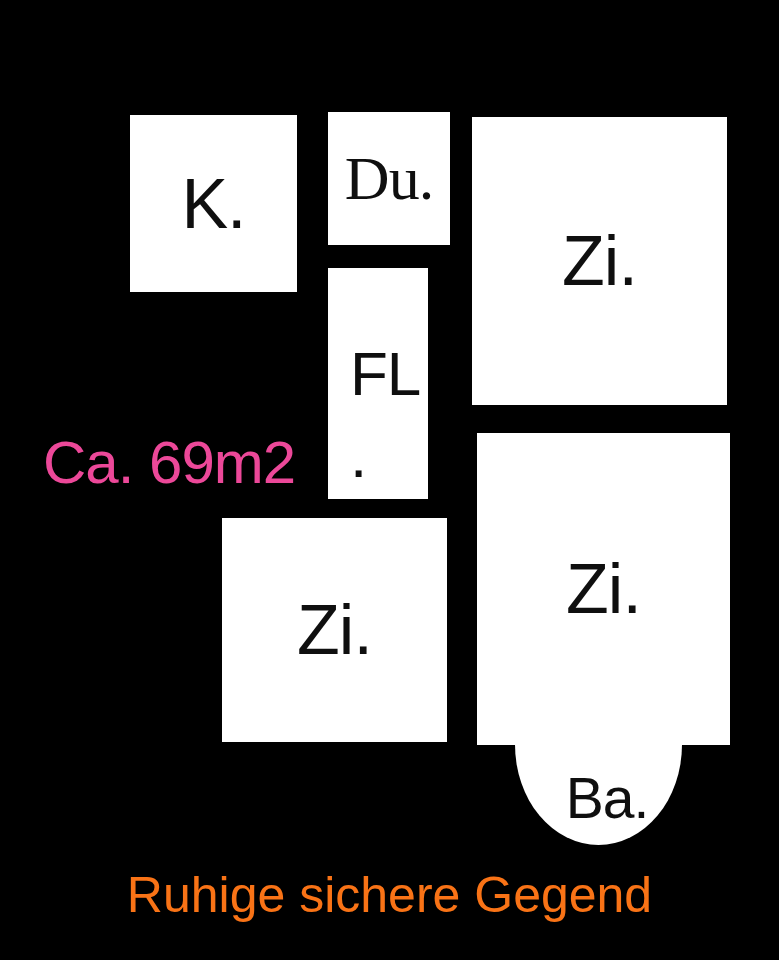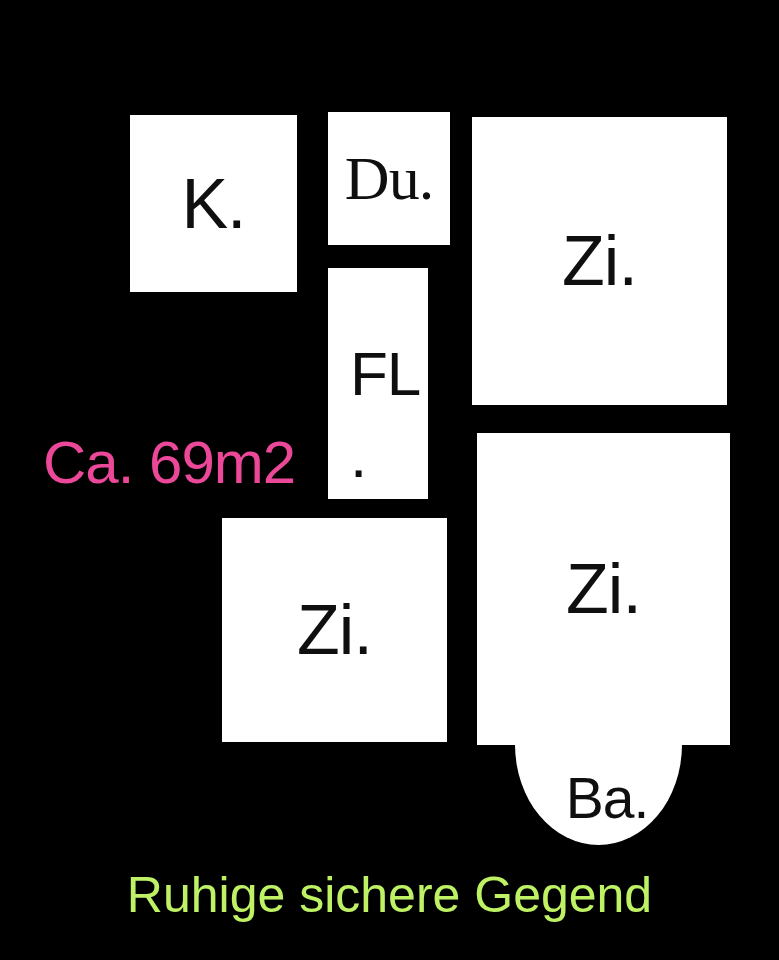--- a/index.html
+++ b/index.html
@@ -75,21 +75,21 @@
     font-size: 60px;
     letter-spacing: -1px;
     line-height: 1;
   }
   .caption {
     position: absolute;
     left: 0;
     right: 0;
     top: 868px;
     text-align: center;
-    color: #bef264;
+    color: #f97316;
     font-size: 50px;
     letter-spacing: 0;
     line-height: 1.1;
   }
 </style>
 </head>
 <body>
 
 <div id="plan">
 

